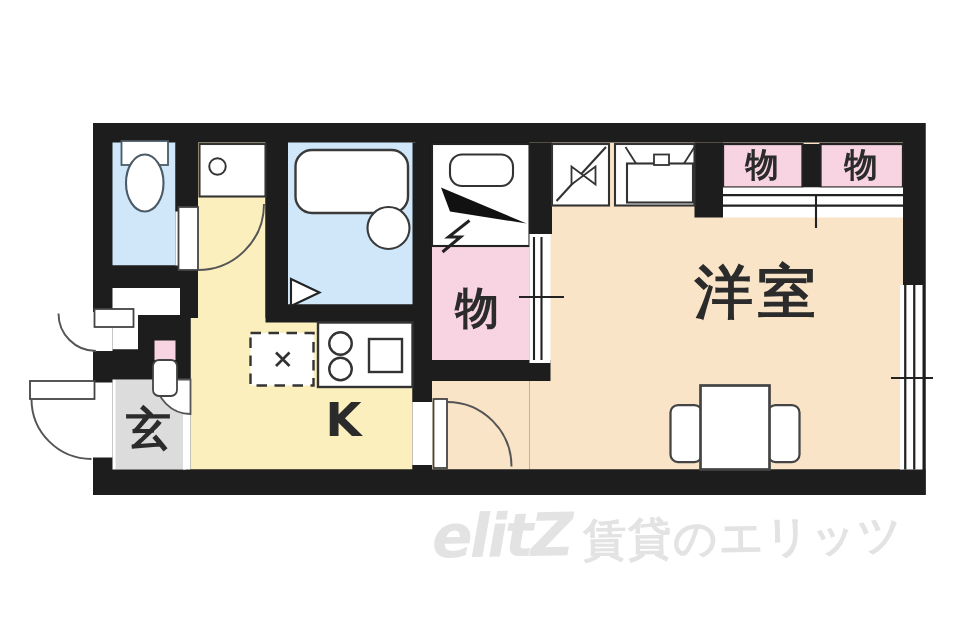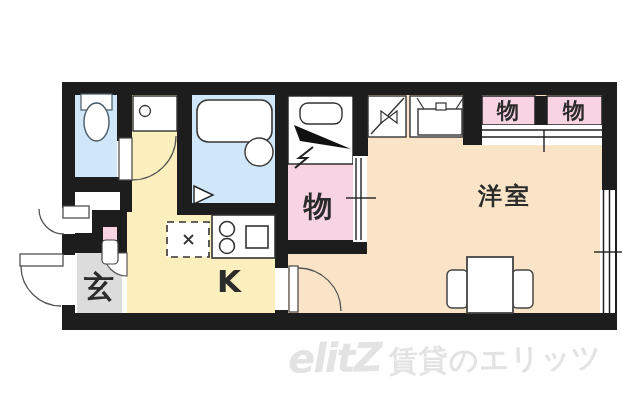--- a/index.html
+++ b/index.html
@@ -9,21 +9,21 @@
   }
   #plan-svg{position:absolute;left:0;top:0;}
   .label{
     position:absolute;color:#2b2b2b;font-weight:bold;
     transform:translate(-50%,-50%);white-space:nowrap;line-height:1.0;
   }
   .label-genkan{font-size:30px;}
   .label-kitchen{font-size:31px;}
   .label-closet{font-size:29px;}
   .label-storage{font-size:22px;letter-spacing:0;}
-  .label-room{font-size:24px;text-align:center;line-height:1.12;letter-spacing:3px;}
+  .label-room{font-size:39px;text-align:center;line-height:1.12;letter-spacing:3px;}
   #watermark{
     position:absolute;left:288px;top:333px;color:#e3e3e3;font-weight:bold;
     white-space:nowrap;transform:rotate(-1deg);user-select:none;
   }
   #watermark .wm-logo{font-size:40px;font-style:italic;letter-spacing:-2px;margin-right:8px;}
   #watermark .wm-text{font-size:29px;letter-spacing:1px;}
 </style>
 </head>
 <body>
 

